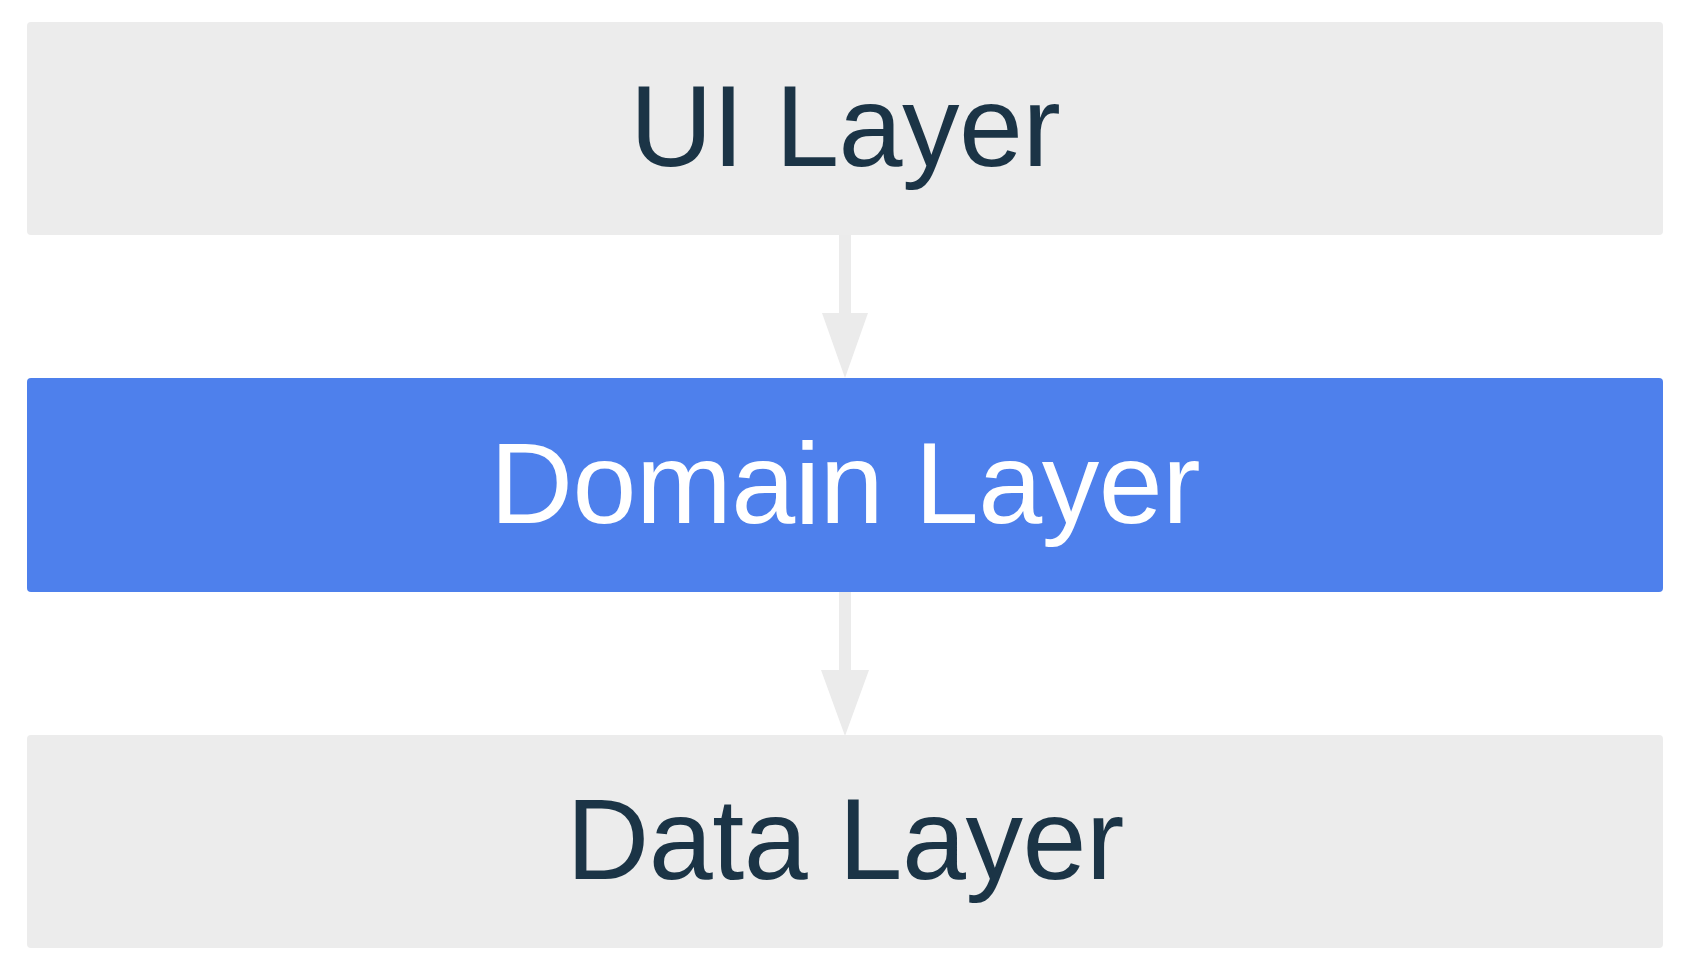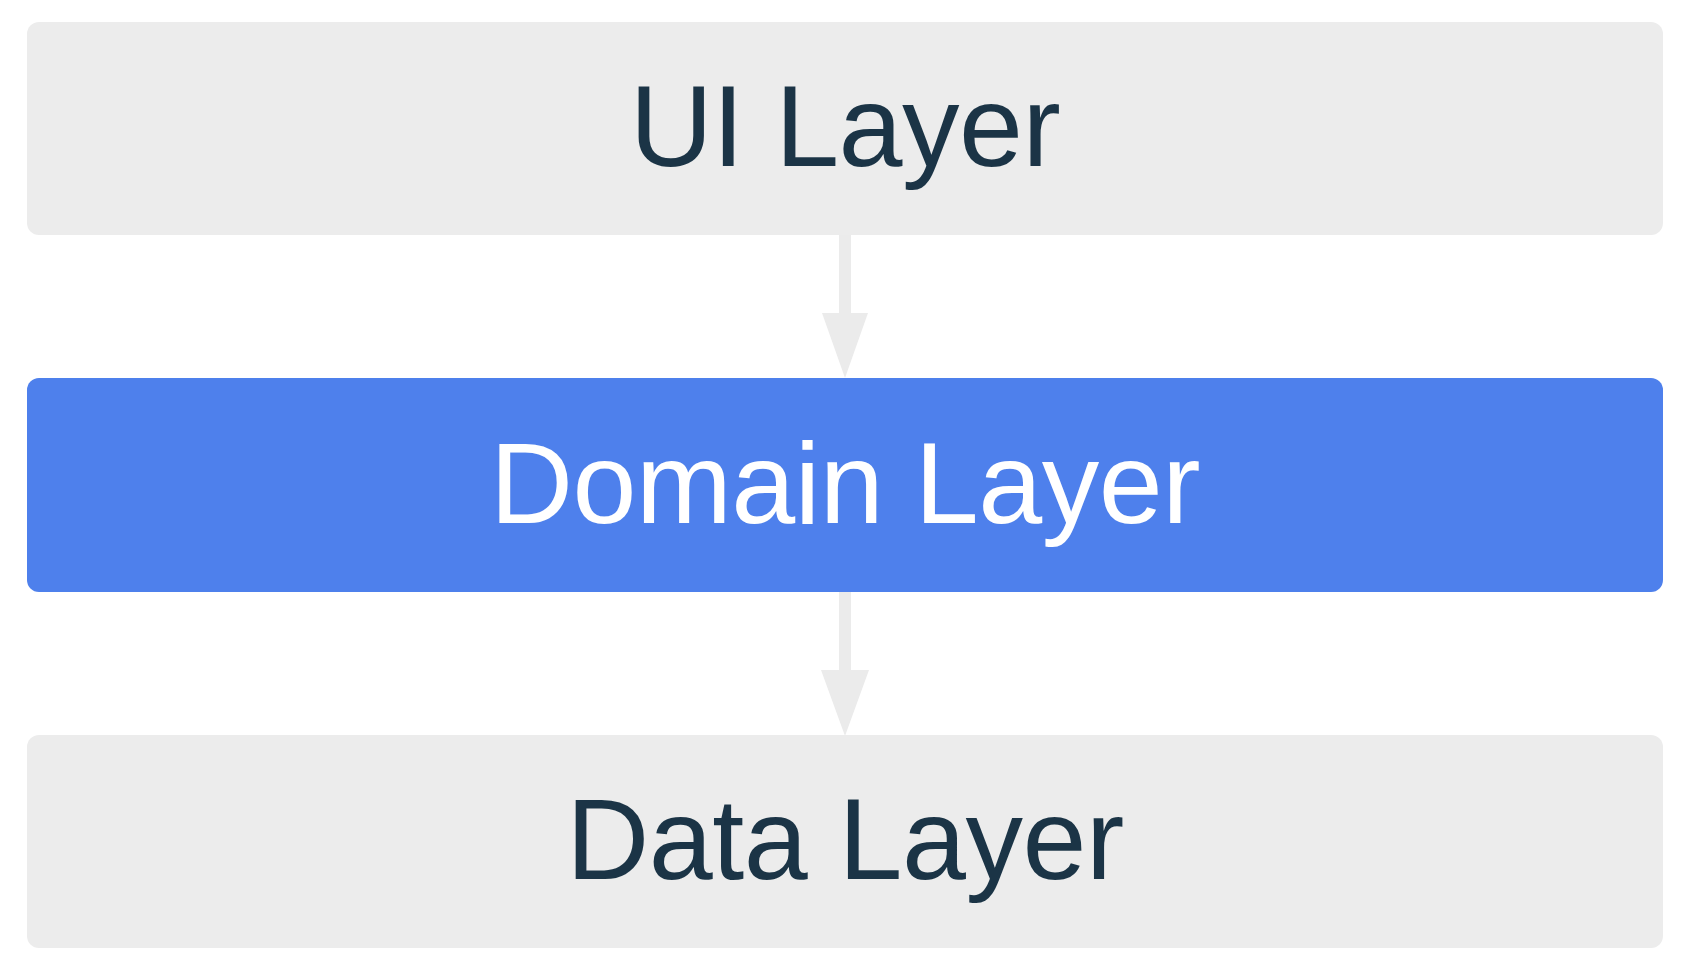--- a/index.html
+++ b/index.html
@@ -16,21 +16,21 @@
     width: 1687px;
     height: 979px;
     background: #ffffff;
     overflow: hidden;
   }
 
   .node {
     position: absolute;
     left: 27px;
     width: 1636px;
-    border-radius: 12px;
+    border-radius: 4px;
     display: flex;
     align-items: center;
     justify-content: center;
     box-sizing: border-box;
   }
 
   .node-label {
     font-size: 115px;
     line-height: 1;
     font-weight: 400;

